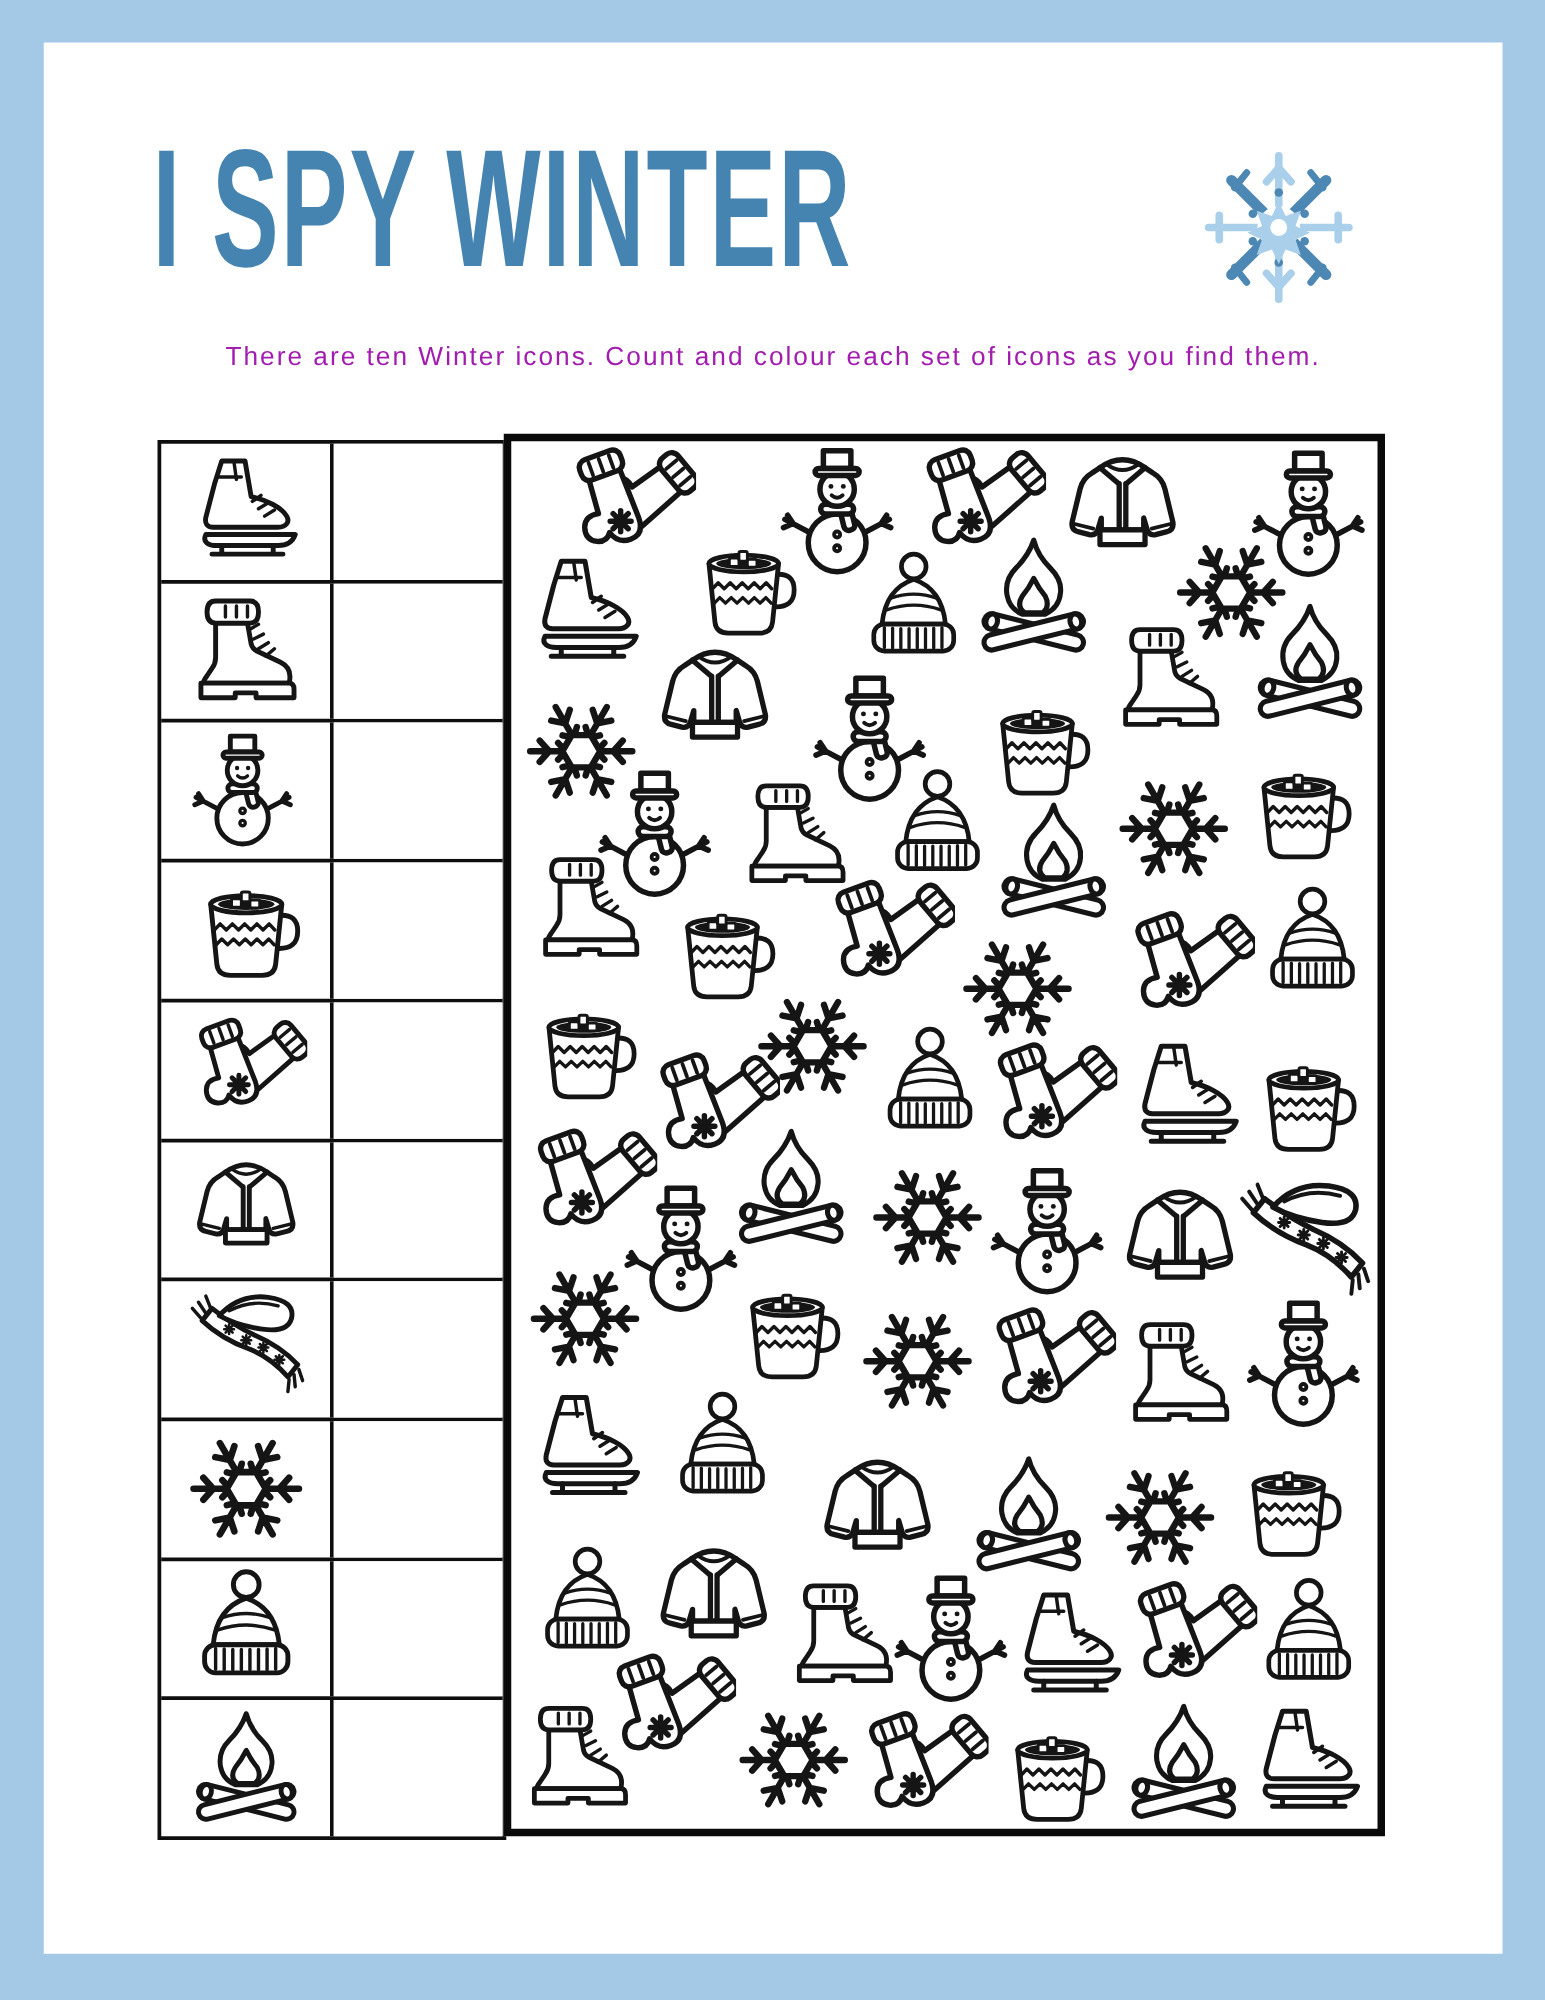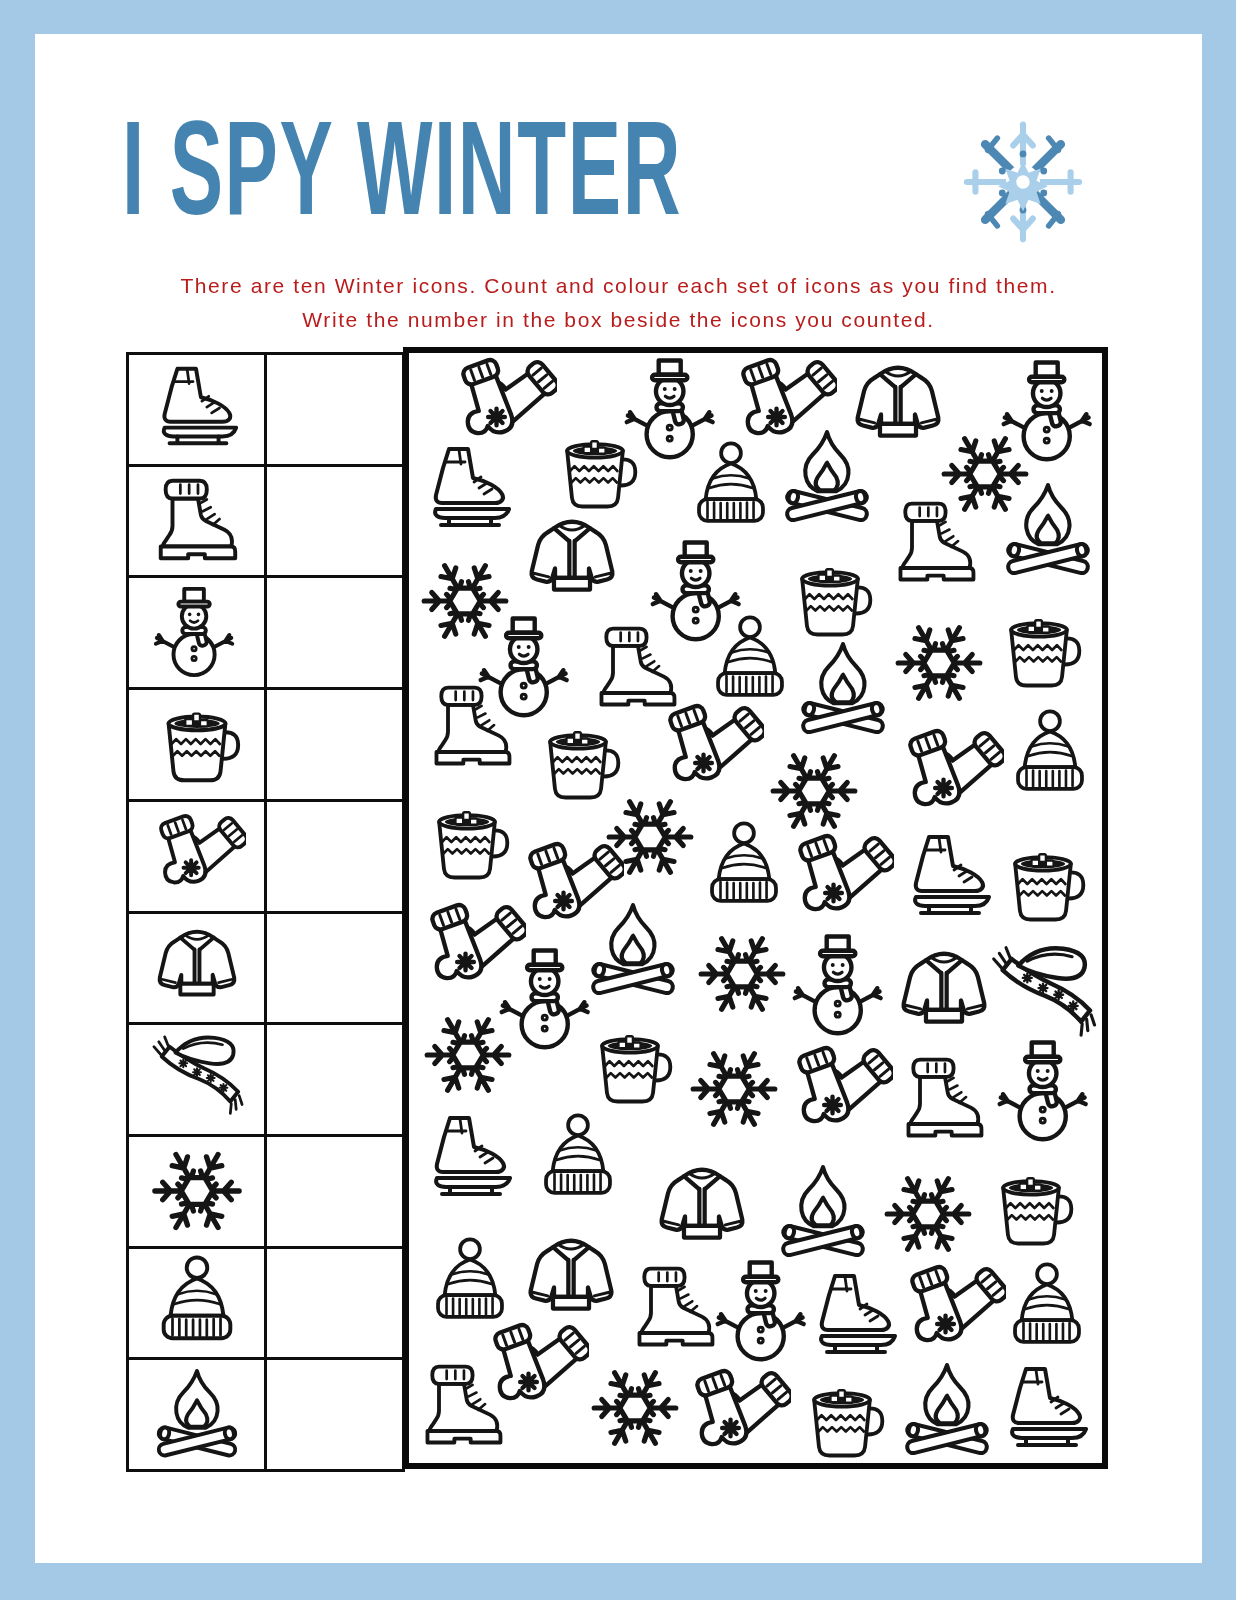--- a/index.html
+++ b/index.html
@@ -17,21 +17,21 @@
   .title{
     position:absolute;left:122px;top:100px;margin:0;
     font-size:100px;font-weight:700;letter-spacing:2px;line-height:1;
     color:var(--title);
     transform:scale(0.80,1.34);transform-origin:left top;
     white-space:nowrap;
   }
   .deco{position:absolute;left:962px;top:119px;width:122px;height:126px;}
   .instructions{
     position:absolute;left:35px;top:269px;width:1167px;
-    text-align:center;color:#b91c1c;
+    text-align:center;color:#a21caf;
     font-size:21px;letter-spacing:1.6px;line-height:34px;
   }
   .legend{
     position:absolute;left:126px;top:352px;width:279px;height:1120px;
     border:3px solid #0e0e0e;box-sizing:border-box;background:#fff;
     display:flex;flex-direction:column;
   }
   .legend-row{flex:1;display:flex;border-bottom:3px solid #0e0e0e;min-height:0;}
   .legend-row:last-child{border-bottom:none;}
   .icon-cell{
@@ -82,21 +82,20 @@
     <circle cx="33" cy="59" r="2.8"></circle>
       <circle cx="67" cy="59" r="2.8"></circle>
   </g>
   <circle cx="50" cy="50" r="14" fill="#ffffff"></circle>
   <path fill="var(--sf-light)" d="M50 33 l4.5 9.5 10 -3.5 -3.5 10 9.5 4.5 -9.5 4.5 3.5 10 -10 -3.5 -4.5 9.5 -4.5 -9.5 -10 3.5 3.5 -10 -9.5 -4.5 9.5 -4.5 -3.5 -10 10 3.5 z"></path>
   <circle cx="50" cy="50" r="5.5" fill="#ffffff"></circle>
 </svg>
 
 <div class="instructions">
   <div>There are ten Winter icons. Count and colour each set of icons as you find them.</div>
-  <div>Write the number in the box beside the icons you counted.</div>
 </div>
 
 <div class="legend" id="legend">
     <div class="legend-row">
       <div class="icon-cell">
         <svg width="98" height="98" viewBox="0 0 100 100">
           <use href="#sym-ice-skate"></use>
         </svg>
       </div>
       <div class="answer-cell"></div>

